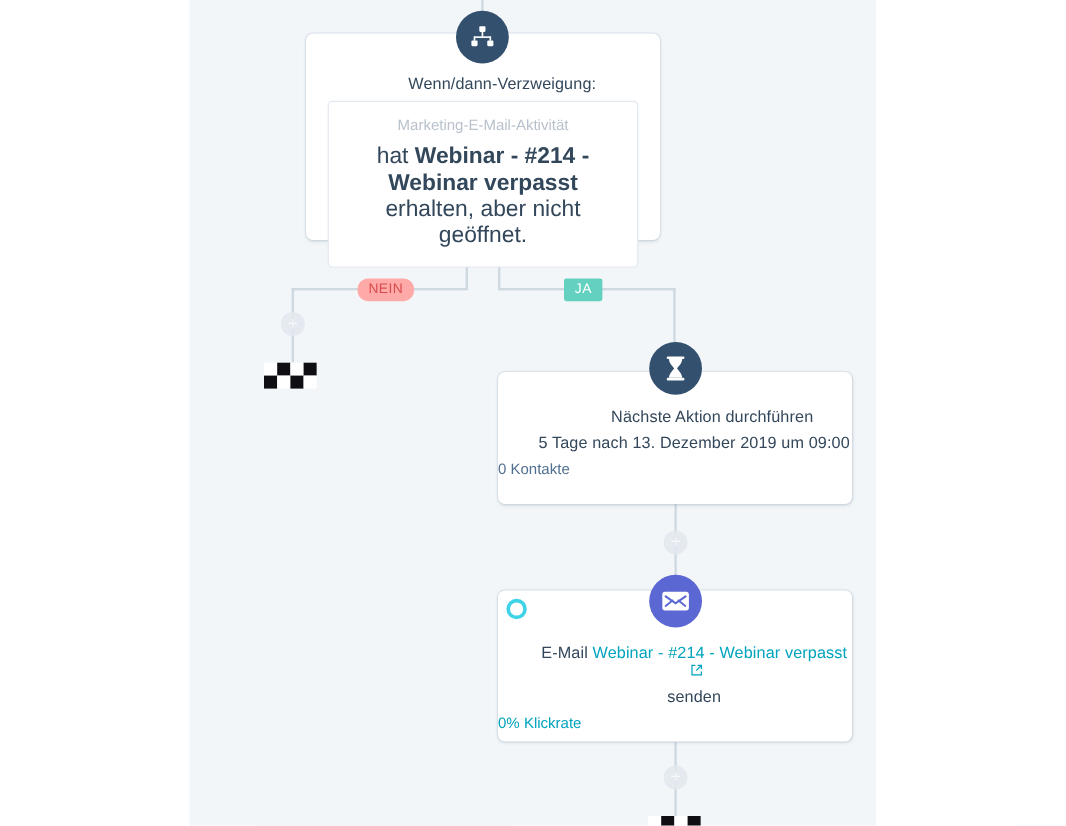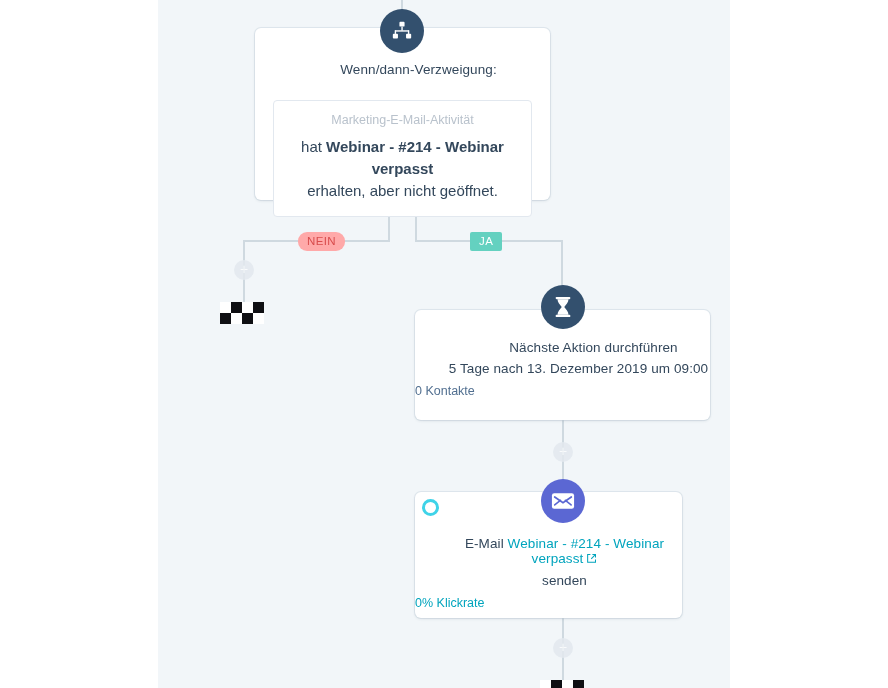--- a/index.html
+++ b/index.html
@@ -58,21 +58,21 @@
     padding: 12px 10px 14px;
   }
   .cond-label {
     text-align: center;
     font-size: 12.5px;
     color: #b9c2cc;
     margin-bottom: 9px;
   }
   .cond-line {
     text-align: center;
-    font-size: 15px;
+    font-size: 19px;
     color: #33475b;
     line-height: 22px;
   }
   .cond-line b { font-weight: bold; }
   .sub-line {
     text-align: left;
     font-size: 12.5px;
     color: #516f90;
     margin-top: 4px;
   }
@@ -144,21 +144,21 @@
   <div class="conn h" style="left:257px; top:240px; width:148px;"></div>
   <div class="conn v" style="left:403px; top:240px; height:50px;"></div>
 
   <div class="conn v" style="left:404px; top:420px; height:64px;"></div>
 
   <div class="conn v" style="left:404px; top:618px; height:62px;"></div>
 
   <div class="card" style="left:97px; top:28px; width:295px; height:172px;">
     <div class="card-title" style="margin-top:34px;">Wenn/dann-Verzweigung:</div>
 
-    <div class="cond-box" style="left:18px; top:72px; width:259px;">
+    <div class="cond-box" style="left:18px; top:56px; width:259px;">
       <div class="cond-label">Marketing-E-Mail-Aktivität</div>
       <div class="cond-line">
         <span>hat </span><b>Webinar - #214 - Webinar verpasst</b>
       </div>
       <div class="cond-line">erhalten, aber nicht geöffnet.</div>
     </div>
   </div>
 
   <div class="node-icon dark" style="left:222px; top:9px;">
     <svg width="22" height="22" viewBox="0 0 24 24" fill="#ffffff" aria-hidden="true">
@@ -197,21 +197,21 @@
   <div class="node-icon dark" style="left:383px; top:285px;">
     <svg width="20" height="22" viewBox="0 0 24 26" fill="#ffffff" aria-hidden="true">
       <rect x="3.2" y="1" width="17.6" height="2.6" rx="1"></rect>
       <rect x="3.2" y="22.4" width="17.6" height="2.6" rx="1"></rect>
       <path d="M5.4 3.6h13.2c0 4-3.1 6.6-5.1 9.4 2 2.8 5.1 5.4 5.1 9.4H5.4c0-4 3.1-6.6 5.1-9.4C8.5 10.2 5.4 7.6 5.4 3.6z"></path>
     </svg>
   </div>
 
   <div class="plus-btn" style="left:395px; top:442px;">+</div>
 
-  <div class="card" style="left:257px; top:492px; width:267px; height:126px;">
+  <div class="card" style="left:257px; top:492px; width:295px; height:126px;">
     <div class="badge-teal" style="left:7px; top:7px;"></div>
 
     <div class="card-title" style="margin-top:44px;">
       <span>E-Mail </span><span class="teal-text">Webinar - #214 - Webinar verpasst</span><span class="ext-icon">
         <svg width="11" height="11" viewBox="0 0 16 16" fill="none" stroke="#00a4bd" stroke-width="1.5">
           <path d="M6.4 2.2H2.4v11.4h11.4V9.6"></path>
           <path d="M9.3 2.2h4.5v4.5"></path>
           <path d="M13.5 2.5L7.6 8.4"></path>
         </svg>
       </span>

